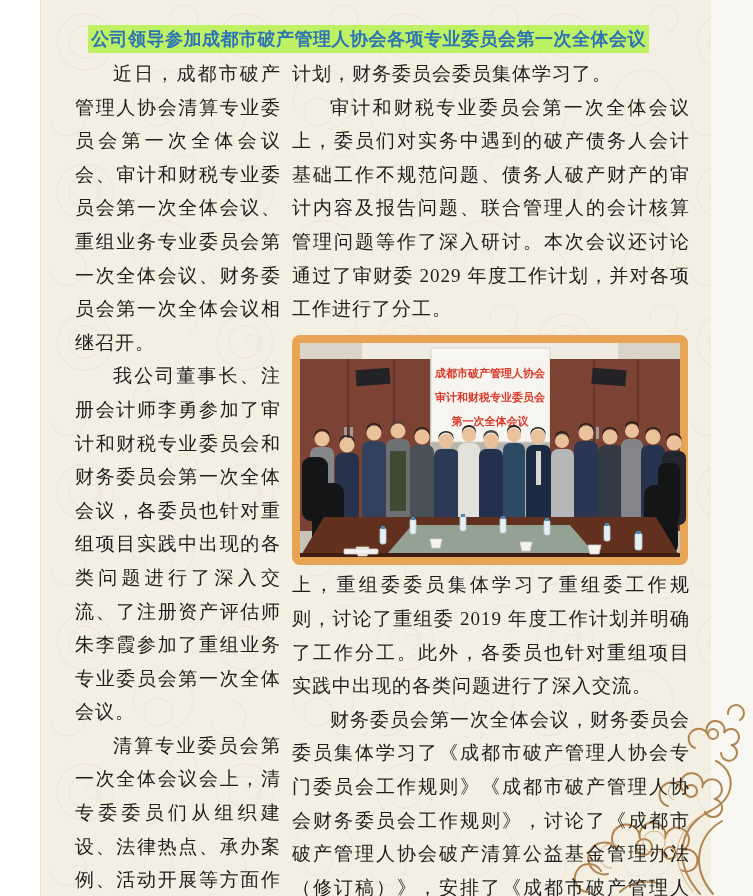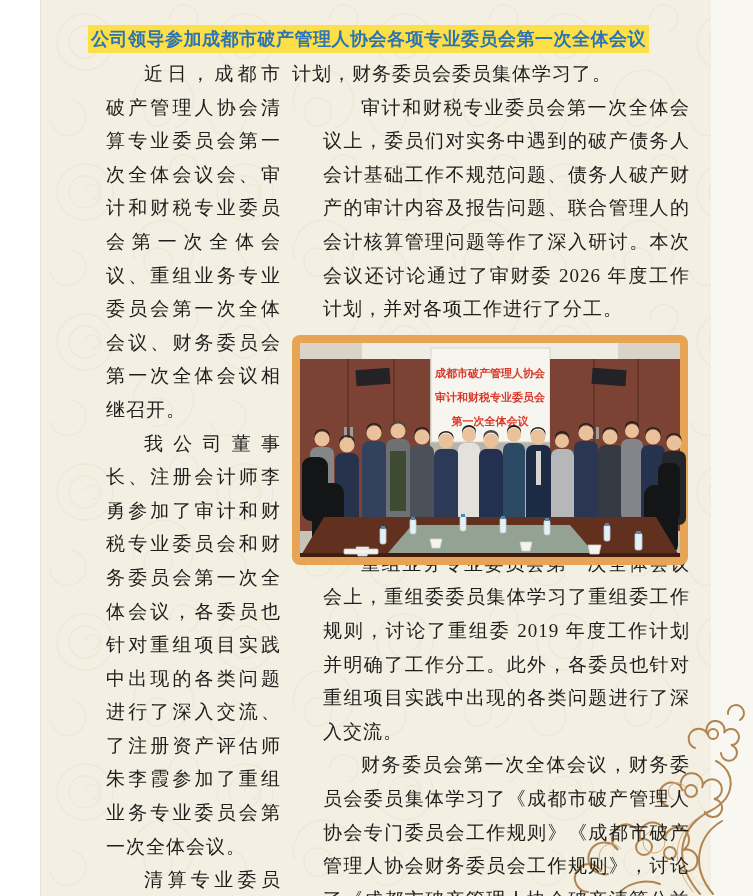--- a/index.html
+++ b/index.html
@@ -14,40 +14,40 @@
   }
   .right-strip{
     position:absolute;left:711px;top:0;width:42px;height:896px;
     background:#f9f7f1;
   }
   .pattern-svg{position:absolute;left:40px;top:0;pointer-events:none;}
   .cloud-svg{position:absolute;left:550px;top:684px;pointer-events:none;}
   .doc-title{
     position:absolute;left:88px;top:25px;
     display:inline-block;
-    background:#fde047;
+    background:#bef264;
     color:#2e74b5;
     font-family:"Liberation Sans","DejaVu Sans",sans-serif;
     font-weight:bold;font-size:18px;line-height:26px;
     padding:1px 3px;letter-spacing:.5px;white-space:nowrap;
   }
   .columns{
     position:absolute;left:75px;top:57px;width:615px;
     display:flex;align-items:flex-start;
   }
   .col-left{width:206px;margin-right:11px;}
   .col-right{width:398px;}
   .columns p{
     margin:0;font-size:19px;line-height:33.6px;
     color:#1f1e1c;text-align:justify;letter-spacing:1px;
     word-break:break-all;
   }
-  .columns p.indent{text-indent:2em;margin-left:31px;}
+  .columns p.indent{text-indent:2em;}
   .photo-figure{
-    width:396px;height:188px;margin:9px 0 24px 0;position:relative;
+    width:396px;height:188px;margin:9px 0 12px 0;position:relative;
   }
   .content-layer{position:absolute;left:0;top:0;width:753px;height:896px;}
 </style>
 </head>
 <body>
 
 <div class="page-bg"></div>
 <div class="right-strip"></div>
 
 <svg class="pattern-svg" width="671" height="896">
@@ -97,21 +97,21 @@
   <div class="columns">
 
     <div class="col-left">
       <p class="indent">近日，成都市破产管理人协会清算专业委员会第一次全体会议会、审计和财税专业委员会第一次全体会议、重组业务专业委员会第一次全体会议、财务委员会第一次全体会议相继召开。</p>
       <p class="indent">我公司董事长、注册会计师李勇参加了审计和财税专业委员会和财务委员会第一次全体会议，各委员也针对重组项目实践中出现的各类问题进行了深入交流、了注册资产评估师朱李霞参加了重组业务专业委员会第一次全体会议。</p>
       <p class="indent">清算专业委员会第一次全体会议会上，清专委委员们从组织建设、法律热点、承办案例、活动开展等方面作了经验交流。本次会议还讨论通过了清专委工作规划以及 2021 年度工作</p>
     </div>
 
     <div class="col-right">
       <p>计划，财务委员会委员集体学习了。</p>
-      <p class="indent">审计和财税专业委员会第一次全体会议上，委员们对实务中遇到的破产债务人会计基础工作不规范问题、债务人破产财产的审计内容及报告问题、联合管理人的会计核算管理问题等作了深入研讨。本次会议还讨论通过了审财委 2026 年度工作计划，并对各项工作进行了分工。</p>
+      <p class="indent">审计和财税专业委员会第一次全体会议上，委员们对实务中遇到的破产债务人会计基础工作不规范问题、债务人破产财产的审计内容及报告问题、联合管理人的会计核算管理问题等作了深入研讨。本次会议还讨论通过了审财委 2029 年度工作计划，并对各项工作进行了分工。</p>
 
       <div class="photo-figure">
         <svg width="396" height="230" viewBox="0 0 396 230">
 
           <rect x="0" y="0" width="396" height="230" rx="8" fill="#e8a455"></rect>
           <rect x="8" y="8" width="380" height="214" fill="#c8c3b8"></rect>
 
           <rect x="8" y="8" width="380" height="26" fill="#d9d4c7"></rect>
           <rect x="70" y="8" width="256" height="16" fill="#efece4"></rect>
           <ellipse cx="150" cy="17" rx="7" ry="3" fill="#bdb8aa"></ellipse>

